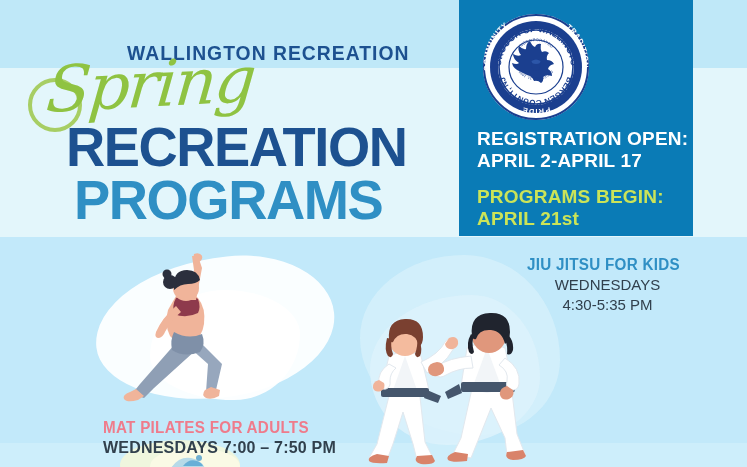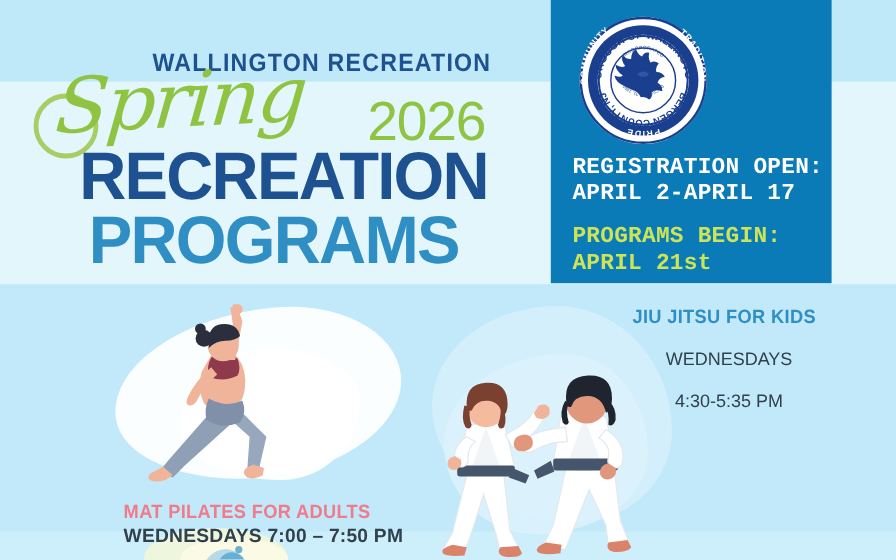--- a/index.html
+++ b/index.html
@@ -55,21 +55,21 @@
 
   
   .reg-panel{
     position:absolute;left:459px;top:0;width:234px;height:236px;
     background:#0a7bb6;
   }
   .reg-inner{position:absolute;left:0;top:0;width:234px;height:236px;}
 
   .seal{position:absolute;left:22px;top:12px;width:110px;height:110px;}
 
-  .reg-text{position:absolute;left:18px;top:128px;width:210px;font-family:Liberation Mono, monospace;}
+  .reg-text{position:absolute;left:18px;top:128px;width:210px;}
   .reg-line{
     color:#ffffff;font-weight:bold;font-size:19px;line-height:22px;
     letter-spacing:.2px;font-stretch:condensed;white-space:nowrap;
   }
   .reg-gap{height:14px;}
   .reg-line.green{color:#cbe458;}
 
   
   .head-kicker{
     position:absolute;left:127px;top:41px;
@@ -107,21 +107,21 @@
     transform:scaleX(.95);transform-origin:left center;white-space:nowrap;
   }
   .cap-sub{
     color:#31404d;font-size:16px;letter-spacing:.2px;white-space:nowrap;margin-top:2px;font-weight:bold;
   }
   .cap-jiujitsu{position:absolute;left:527px;top:256px;text-align:center;}
   .cap-title-blue{
     color:#2f8fc4;font-size:16px;font-weight:bold;letter-spacing:.3px;
     transform:scaleX(.95);transform-origin:left center;white-space:nowrap;
   }
-  .cap-sub2{color:#31404d;font-size:15px;line-height:19px;white-space:nowrap;margin-top:16px;}
+  .cap-sub2{color:#31404d;font-size:15px;line-height:19px;white-space:nowrap;margin-top:1px;}
 
   
   .art{position:absolute;}
   .art-yoga{left:110px;top:252px;width:180px;height:160px;}
   .art-jj{left:355px;top:312px;width:190px;height:155px;}
   .art-foot{left:165px;top:446px;width:60px;height:24px;}
 </style>
 </head>
 <body>
 
@@ -137,21 +137,20 @@
   <div class="blob-soft2"></div>
   <div class="blob-white"></div>
   <div class="blob-white2"></div>
   <div class="blob-cream"></div>
   <div class="blob-cream2"></div>
 
   <div class="head-kicker">WALLINGTON RECREATION</div>
 
   <div class="spring-row">
     <div class="spring-script">Spring</div>
-    <div class="year">2026</div>
   </div>
 
   <div class="head-1">RECREATION</div>
   <div class="head-2">PROGRAMS</div>
 
   <div class="reg-panel">
     <div class="reg-inner">
 
       <svg class="seal" viewBox="0 0 110 110">
         <defs>

